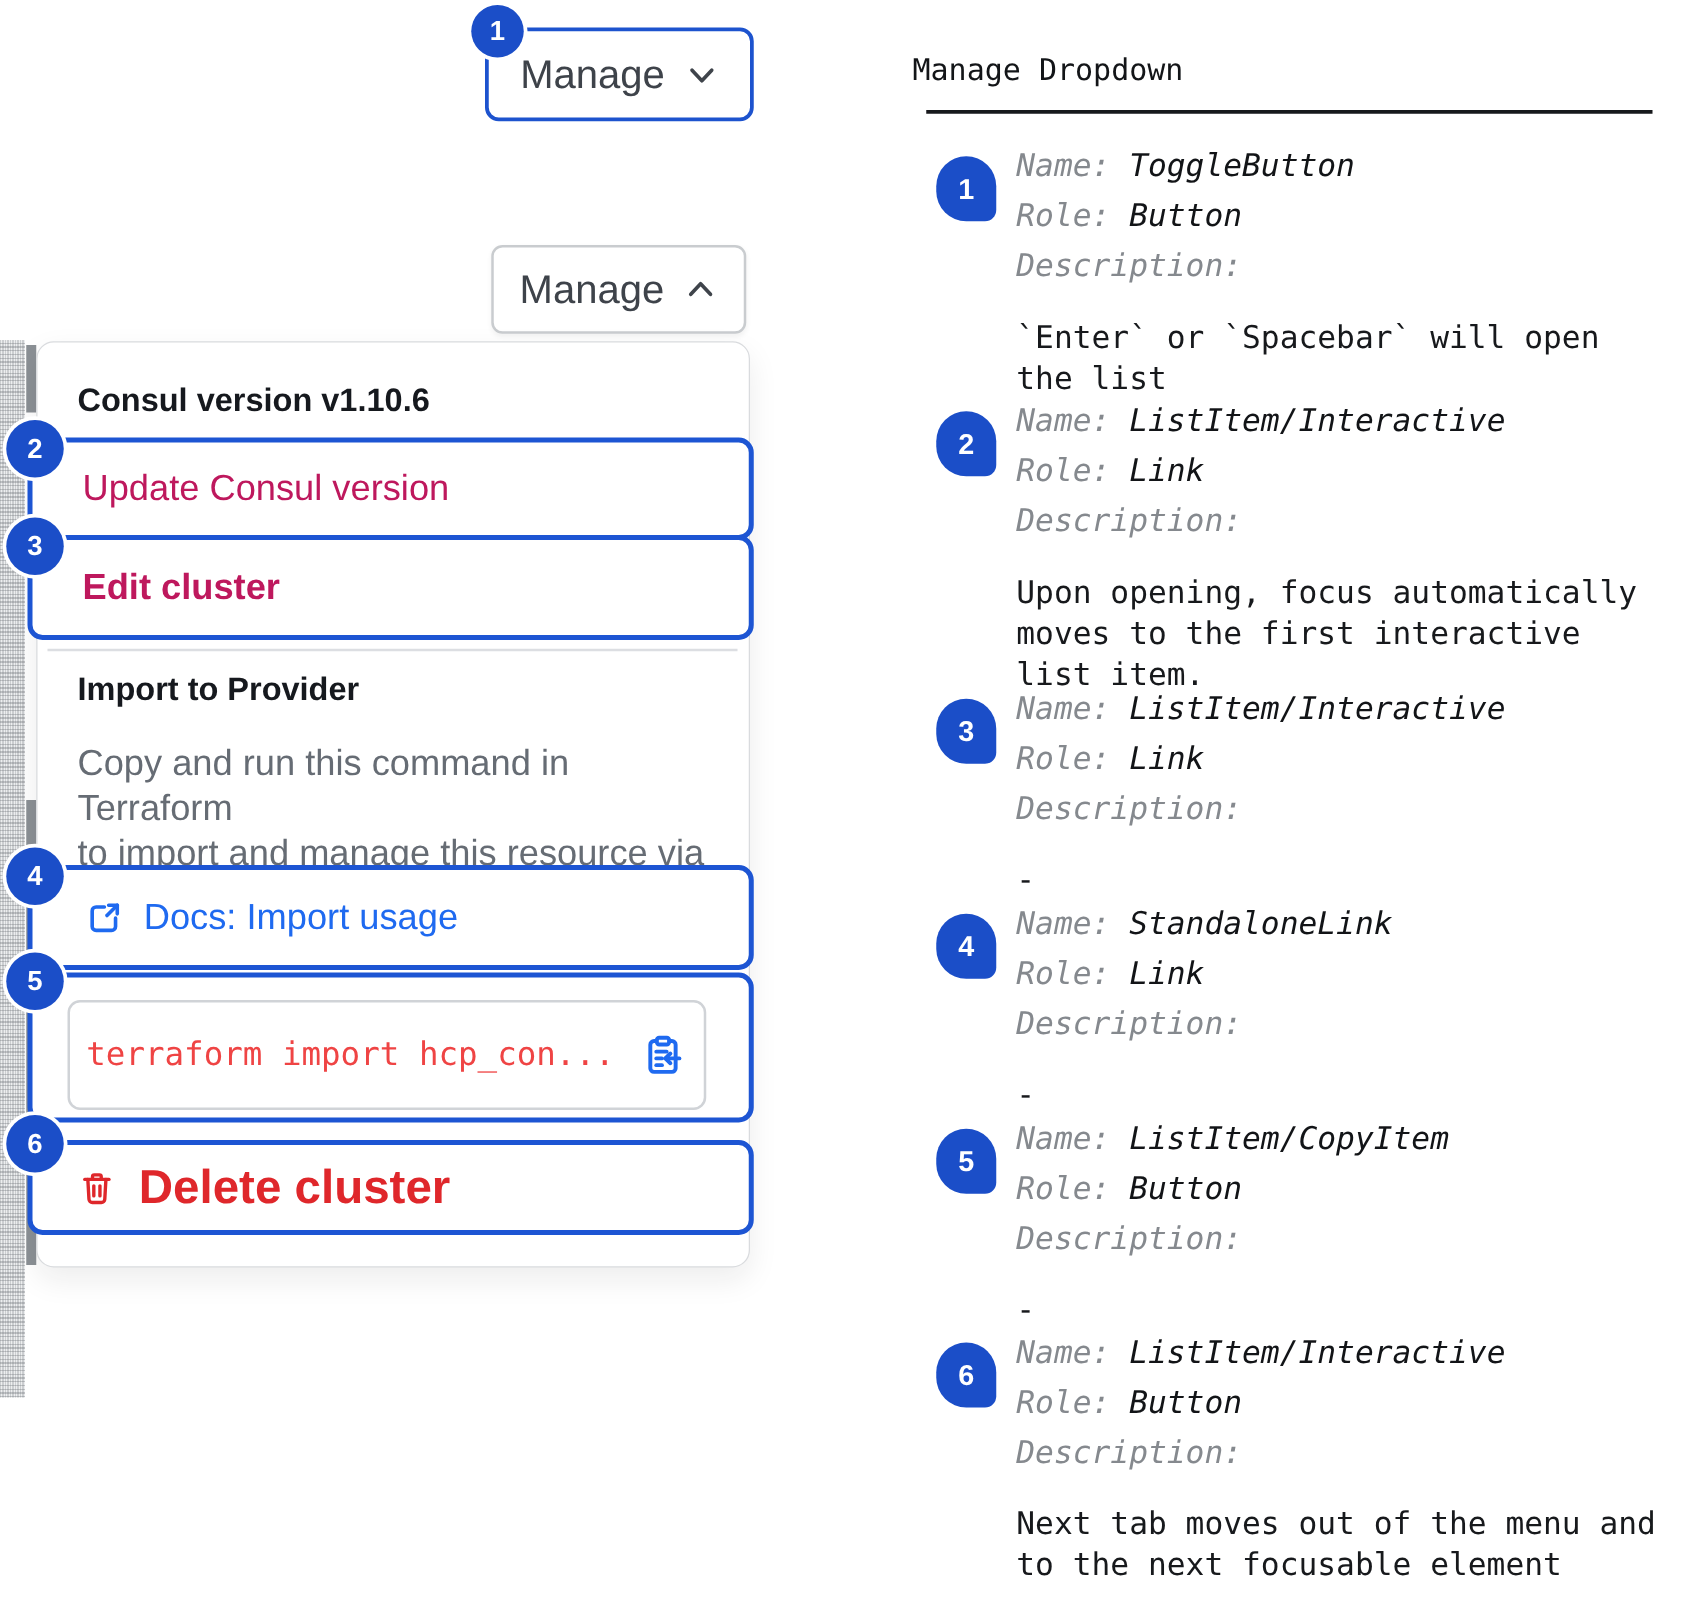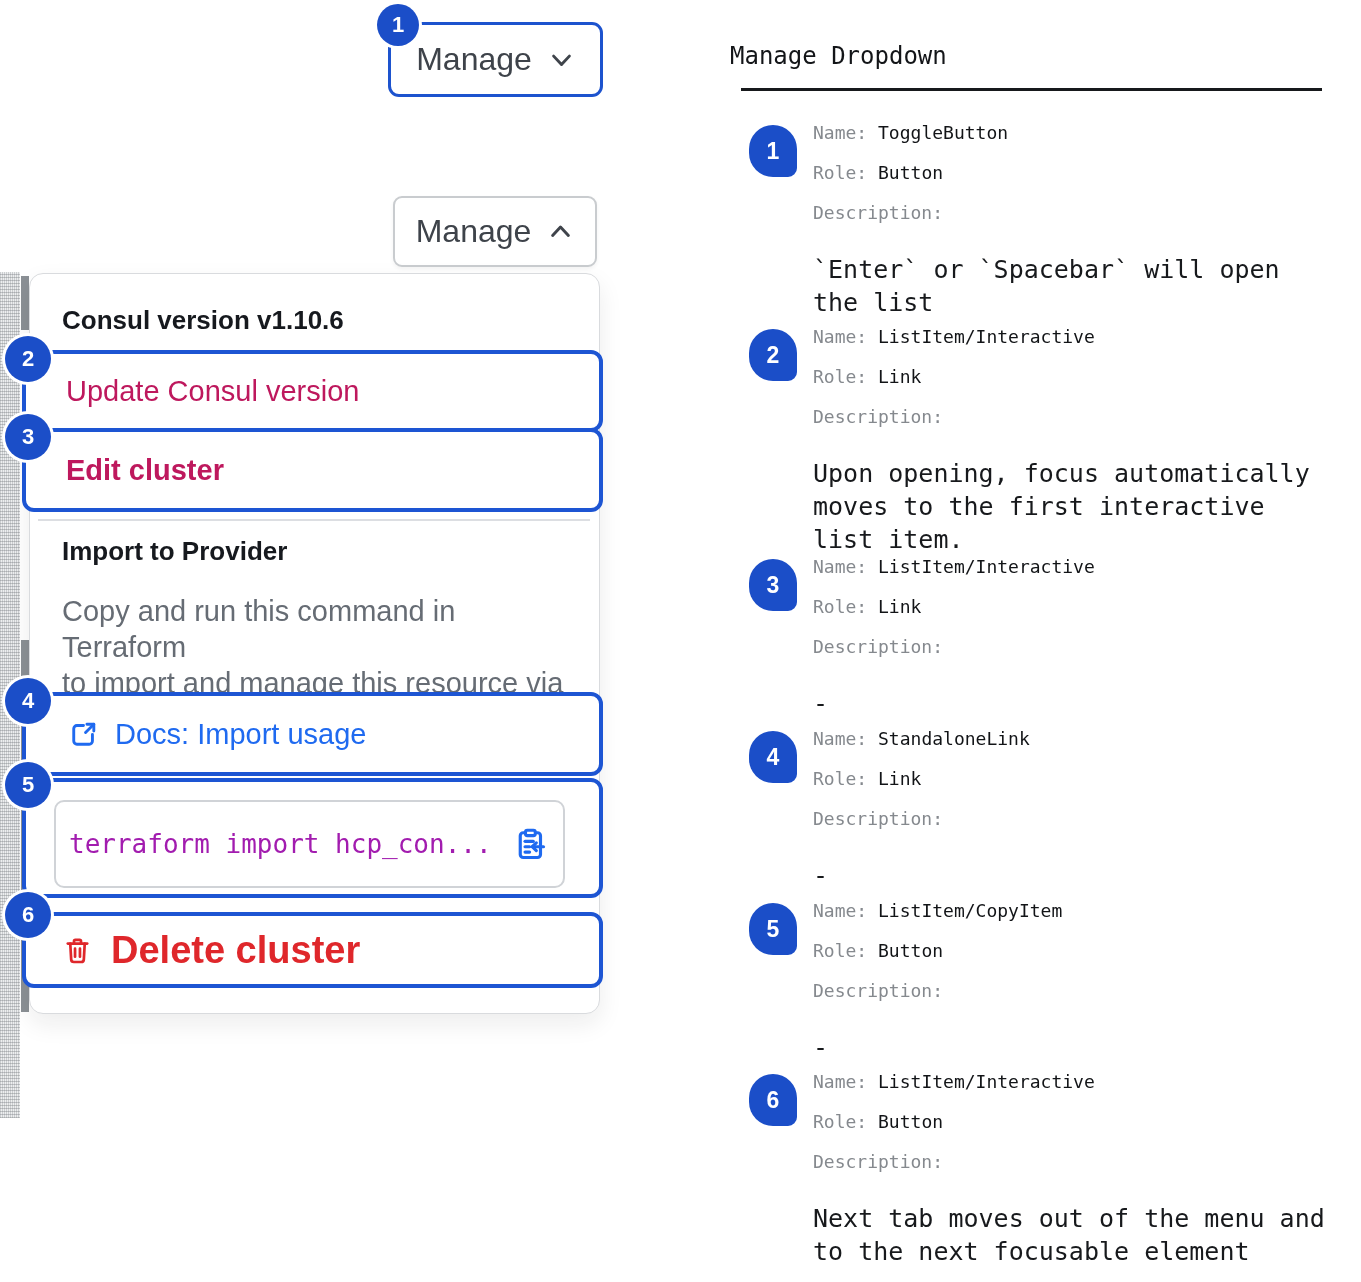--- a/index.html
+++ b/index.html
@@ -32,39 +32,39 @@
   
   .focus-box{position:absolute;left:22px;width:581px;border:4px solid #1d55d3;border-radius:12px;
     background:#fff;box-sizing:border-box;display:flex;align-items:center;z-index:3;cursor:pointer;}
   .menu-label{font-size:29px;color:#be185d;padding-left:40px;}
   .docs-row{padding-left:41px;display:flex;align-items:flex-start;gap:15px;color:#1f6af0;font-size:29px;font-weight:500;}
   .delete-row{padding-left:36px;display:flex;align-items:center;gap:18px;color:#df272b;font-size:38px;font-weight:700;}
 
   .code-field{position:absolute;left:54px;top:800px;width:511px;height:88px;box-sizing:border-box;
     border:2px solid #d0d3d7;border-radius:10px;background:#fff;display:flex;align-items:center;
     justify-content:space-between;padding:0 14px 0 13px;z-index:4;}
-  .code-text{font-family:"DejaVu Sans Mono",monospace;font-size:26px;color:#a21caf;white-space:nowrap;}
+  .code-text{font-family:"DejaVu Sans Mono",monospace;font-size:26px;color:#ef4444;white-space:nowrap;}
   .copy-btn{width:38px;height:38px;display:flex;align-items:center;justify-content:center;cursor:pointer;background:none;border:none;padding:0;}
 
   
   .lbadge{position:absolute;width:46px;height:46px;border-radius:50%;background:#1b4ec8;
     box-shadow:0 0 0 3px #fff;color:#fff;font-weight:700;font-size:22px;display:flex;align-items:center;
     justify-content:center;z-index:5;}
   .lbadge.small{width:42px;height:42px;}
 
   
   .rhead{position:absolute;left:730px;top:42px;font-family:"DejaVu Sans Mono",monospace;
     font-size:24px;font-weight:500;color:#131518;}
   .rline{position:absolute;left:741px;top:88px;width:581px;height:3px;background:#17191c;}
   .entry{position:absolute;left:749px;width:590px;font-family:"DejaVu Sans Mono",monospace;}
   .rbadge{position:absolute;left:0;top:12px;width:48px;height:52px;border-radius:24px 24px 9px 24px;
     background:#1b4ec8;color:#fff;font-family:"Liberation Sans",sans-serif;font-weight:700;font-size:23px;
     display:flex;align-items:center;justify-content:center;}
   .etext{margin-left:64px;}
-  .row{font-size:18px;line-height:40px;white-space:nowrap;}
+  .row{font-size:25px;line-height:40px;white-space:nowrap;font-style:italic;}
   .lbl{color:#85898e;}
   .val{color:#121417;}
   .desc{font-size:25px;line-height:33px;color:#17191c;white-space:pre-line;margin-top:20px;}
 
   .icon{display:inline-flex;flex:none;}
 </style>
 </head>
 <body>
 
 <div class="canvas">

